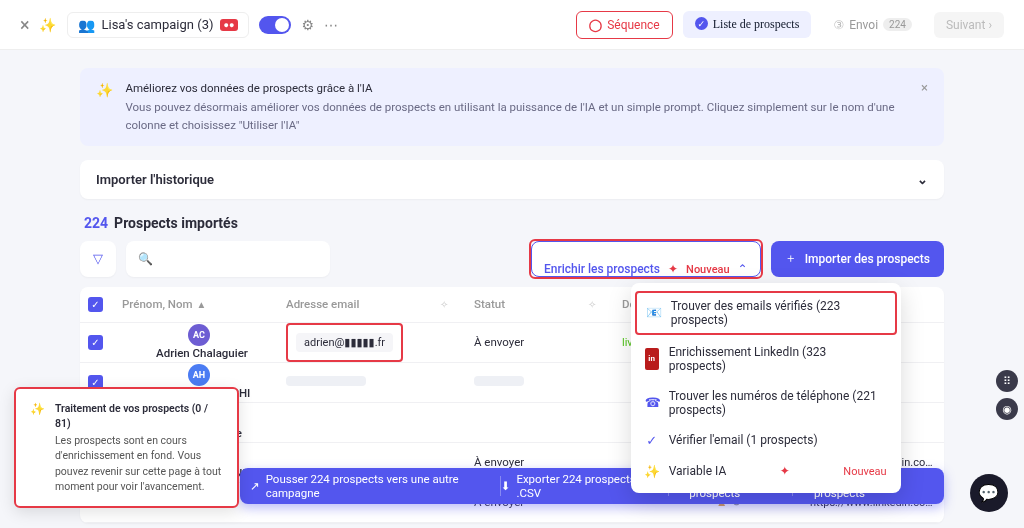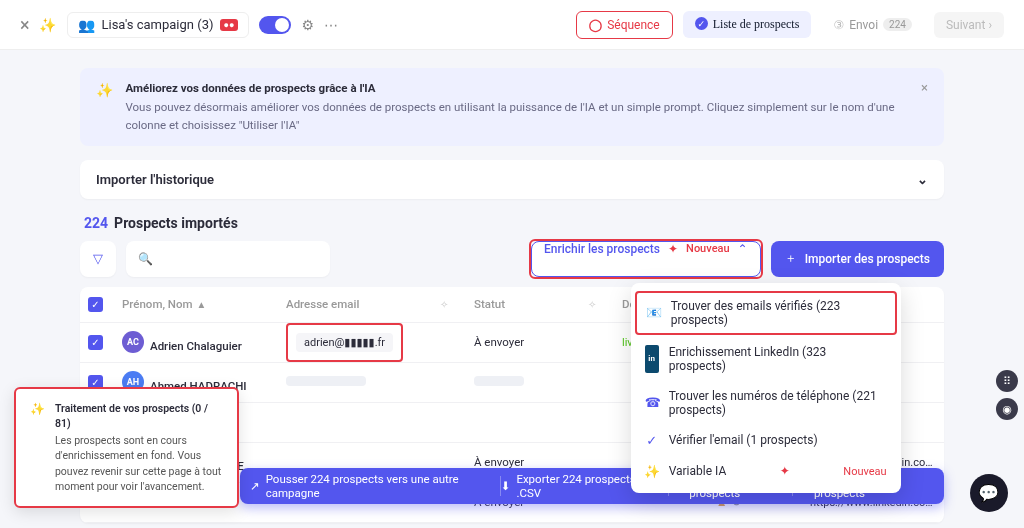--- a/index.html
+++ b/index.html
@@ -26,66 +26,66 @@
 .h-step.envoi .num { color: #bbb; }
 .h-step.envoi .pill { background: #eee; padding: 1px 6px; border-radius: 8px; font-size: 10px; }
 .h-step.next { background: #f5f5f5; color: #bbb; }
 
 .main { padding: 18px 80px 0; position: relative; }
 
 
 .banner { background: #eef0ff; border-radius: 8px; padding: 12px 16px; display: flex; gap: 12px; align-items: flex-start; margin-bottom: 14px; }
 .banner .b-icon { color: #8a6dff; font-size: 14px; margin-top: 2px; }
 .banner .b-text { flex: 1; font-size: 11.5px; color: #6a6a85; line-height: 1.5; }
-.banner .b-text .b-title { font-weight: 700; color: #2c2c3a; display: block; margin-bottom: 2px; }
+.banner .b-text .b-title { font-weight: 400; color: #2c2c3a; display: block; margin-bottom: 2px; }
 .banner .b-close { color: #999; cursor: pointer; }
 
 
 .importhist { background: #fff; border-radius: 8px; padding: 12px 16px; display: flex; justify-content: space-between; align-items: center; margin-bottom: 16px; box-shadow: 0 1px 2px rgba(0,0,0,0.04); font-weight: 600; }
 
 
 .count-row { display: flex; align-items: center; gap: 6px; margin-bottom: 10px; padding: 0 4px; }
 .count-row .count { color: #5356ee; font-weight: 700; font-size: 14px; }
 .count-row .count-label { font-weight: 700; font-size: 14px; }
 
 .toolbar { display: flex; gap: 10px; align-items: center; margin-bottom: 10px; }
 .filter-btn { width: 36px; height: 36px; background: #fff; border-radius: 8px; display: flex; align-items: center; justify-content: center; color: #5356ee; box-shadow: 0 1px 2px rgba(0,0,0,0.04); }
 .search { flex: 1; max-width: 290px; height: 36px; background: #fff; border-radius: 8px; display: flex; align-items: center; padding: 0 12px; gap: 8px; box-shadow: 0 1px 2px rgba(0,0,0,0.04); color: #bbb; font-size: 12px; }
 .tb-spacer { flex: 1; }
 .enrich-wrap { position: relative; }
-.enrich-btn { height: 36px; background: #fff; border: 1px solid #5356ee; color: #5356ee; border-radius: 8px; padding: 0 12px; display: flex; align-items: flex-start; gap: 8px; font-size: 12px; font-weight: 500; }
+.enrich-btn { height: 36px; background: #fff; border: 1px solid #5356ee; color: #5356ee; border-radius: 8px; padding: 0 12px; display: flex; align-items: flex-end; gap: 8px; font-size: 12px; font-weight: 500; }
 .enrich-btn .nouveau { color: #e63946; font-size: 11px; }
 .enrich-btn .red-sparkle { color: #e63946; }
 .hl-red { position: absolute; border: 2px solid #e63946; border-radius: 6px; pointer-events: none; }
 .hl-enrich { top: -2px; left: -2px; right: -2px; bottom: -2px; }
 .import-btn { height: 36px; background: #5356ee; color: #fff; border-radius: 8px; padding: 0 14px; display: flex; align-items: center; gap: 8px; font-size: 12px; font-weight: 500; }
 
 
 .dropdown { position: absolute; top: 42px; right: -140px; width: 270px; background: #fff; border-radius: 8px; box-shadow: 0 8px 24px rgba(0,0,0,0.15); padding: 6px 0; z-index: 50; }
 .dd-item { display: flex; align-items: center; gap: 10px; padding: 8px 14px; font-size: 12px; color: #2c2c3a; cursor: pointer; position: relative; }
 .dd-item.highlight { border: 2px solid #e63946; border-radius: 4px; margin: 2px 4px; padding: 6px 10px; }
 .dd-item .dd-icon { color: #5356ee; font-size: 13px; width: 14px; text-align: center; }
-.dd-item .dd-icon.linkedin { background: #0c4a6e; color: #fff; font-size: 8px; font-weight: bold; width: 14px; height: 28px; border-radius: 2px; display: inline-flex; align-items: center; justify-content: center; }
+.dd-item .dd-icon.linkedin { background: #b91c1c; color: #fff; font-size: 8px; font-weight: bold; width: 14px; height: 22px; border-radius: 2px; display: inline-flex; align-items: center; justify-content: center; }
 .dd-item .nouveau { margin-left: auto; color: #e63946; font-size: 11px; }
 .dd-item .red-sparkle { color: #e63946; margin-left: auto; }
 
 
 .table { background: #fff; border-radius: 8px; box-shadow: 0 1px 2px rgba(0,0,0,0.04); overflow: hidden; }
 .thead, .trow { display: grid; grid-template-columns: 30px 160px 150px 30px 110px 30px 90px 90px 130px 30px; align-items: center; height: 40px; font-size: 11.5px; border-bottom: 1px solid #f0f0f3; padding: 0 8px; gap: 4px; }
 .thead { color: #999; font-weight: 500; height: 36px; }
 .thead .th { display: flex; align-items: center; gap: 6px; }
 .th-sparkle { color: #ccc; font-size: 10px; }
 .th-arrow { color: #999; }
 .cb { width: 15px; height: 15px; background: #5356ee; border-radius: 3px; display: inline-flex; align-items: center; justify-content: center; color: #fff; font-size: 10px; }
 .avatar { width: 22px; height: 22px; border-radius: 50%; display: inline-flex; align-items: center; justify-content: center; font-size: 9px; font-weight: bold; color: #fff; margin-right: 6px; }
 .av-ac { background: #6d5dd3; }
 .av-ah { background: #4b7cf3; }
 .av-ad { background: #d0d0d0; }
 .av-at { background: #6d5dd3; }
-.name-cell { display: flex; align-items: flex-end; font-weight: 500; }
+.name-cell { display: flex; align-items: center; font-weight: 500; flex-direction: column; }
 .email-chip { background: #f5f5f8; padding: 3px 8px; border-radius: 4px; font-size: 11px; display: inline-block; }
 .hl-email { border: 2px solid #e63946; padding: 8px; border-radius: 4px; display: inline-block; }
 .skeleton { display: inline-block; height: 10px; border-radius: 4px; background: #eef0f5; }
 .sk1 { width: 80px; }
 .sk2 { width: 50px; }
 .gear-cell { color: #5356ee; }
 .warn-cell { display: flex; gap: 4px; align-items: center; }
 .warn-tri { color: #e6a23c; }
 .refresh { color: #888; }
 .link { color: #2c2c3a; font-size: 11px; overflow: hidden; text-overflow: ellipsis; white-space: nowrap; }

